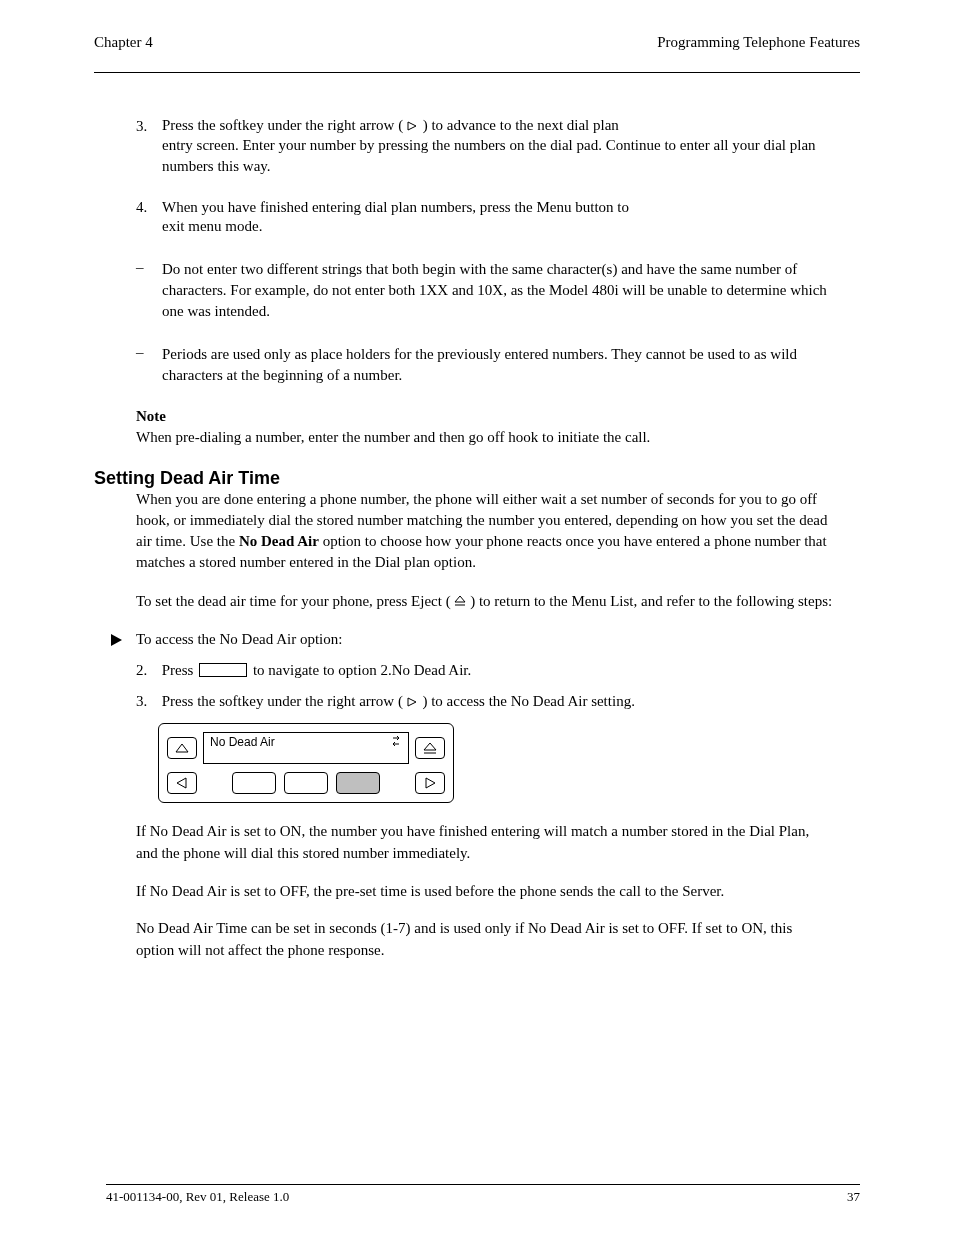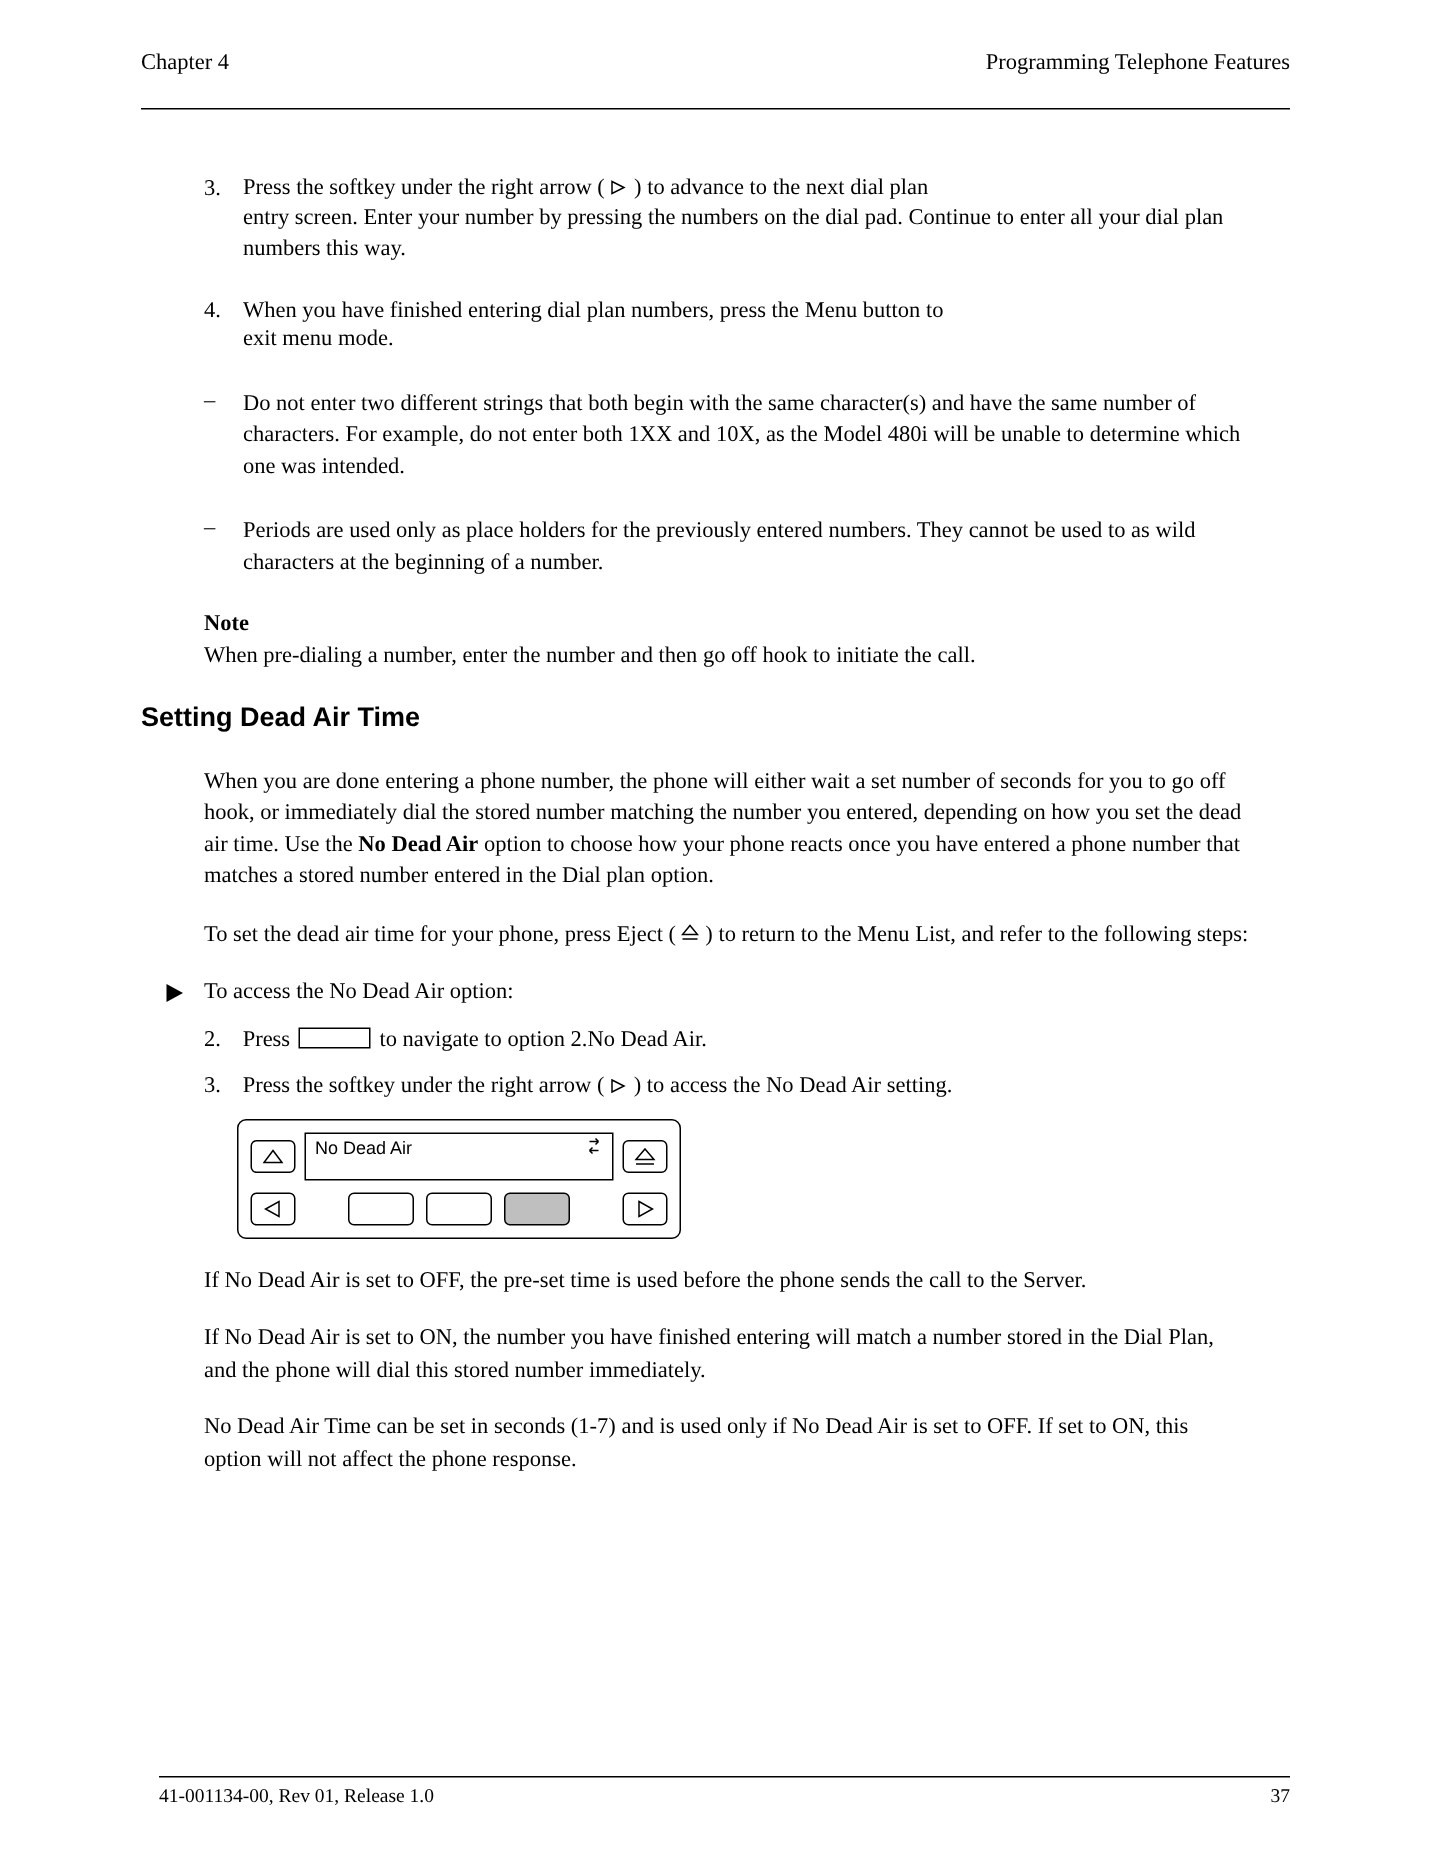--- a/index.html
+++ b/index.html
@@ -40,21 +40,20 @@
   .bullet-item .dash { width:26px; flex-shrink:0; text-align:left;}
   .bullet-item .btxt { flex:1; line-height:1.4; }
   .note-block { margin-top: 20px; margin-bottom: 20px; }
   .note-label { font-weight: bold; margin-bottom: 2px;}
   .note-text { line-height: 1.4; }
   .section-title {
     font-family: Arial, sans-serif;
     font-weight: bold;
     font-size: 18px;
     margin-top: 18px;
-    margin-bottom: 22px;
     margin-left: -42px;
   }
   .section-intro { margin-bottom: 18px; line-height: 1.4; }
   .bold { font-weight: bold; }
   .play-row { display:flex; align-items:flex-start; margin-bottom:8px; margin-left:-42px; padding-left:16px;}
   .play-icon { width:26px; flex-shrink:0; padding-top:2px;}
   .step { margin-bottom: 8px; line-height:1.5; }
   .step .snum { display:inline-block; width:22px; }
   .softkey-box {
     display:inline-block;
@@ -235,22 +234,22 @@
           <div class="sk shaded"></div>
         </div>
         <div class="kbtn">
           <svg width="12" height="12">
               <polygon points="2,1 11,6 2,11" fill="none" stroke="#000" stroke-width="1"></polygon>
             </svg>
         </div>
       </div>
     </div>
 
+    <div class="para">If No Dead Air is set to ON, the number you have finished entering will match a number stored in the Dial Plan, and the phone will dial this stored number immediately.</div>
     <div class="para">If No Dead Air is set to OFF, the pre-set time is used before the phone sends the call to the Server.</div>
-    <div class="para">If No Dead Air is set to ON, the number you have finished entering will match a number stored in the Dial Plan, and the phone will dial this stored number immediately.</div>
 
 
     <div class="para">No Dead Air Time can be set in seconds (1-7) and is used only if No Dead Air is set to OFF. If set to ON, this option will not affect the phone response.</div>
 
   </div>
 </div>
 
 <div class="footer">
   <hr>
   <div class="footer-row">

